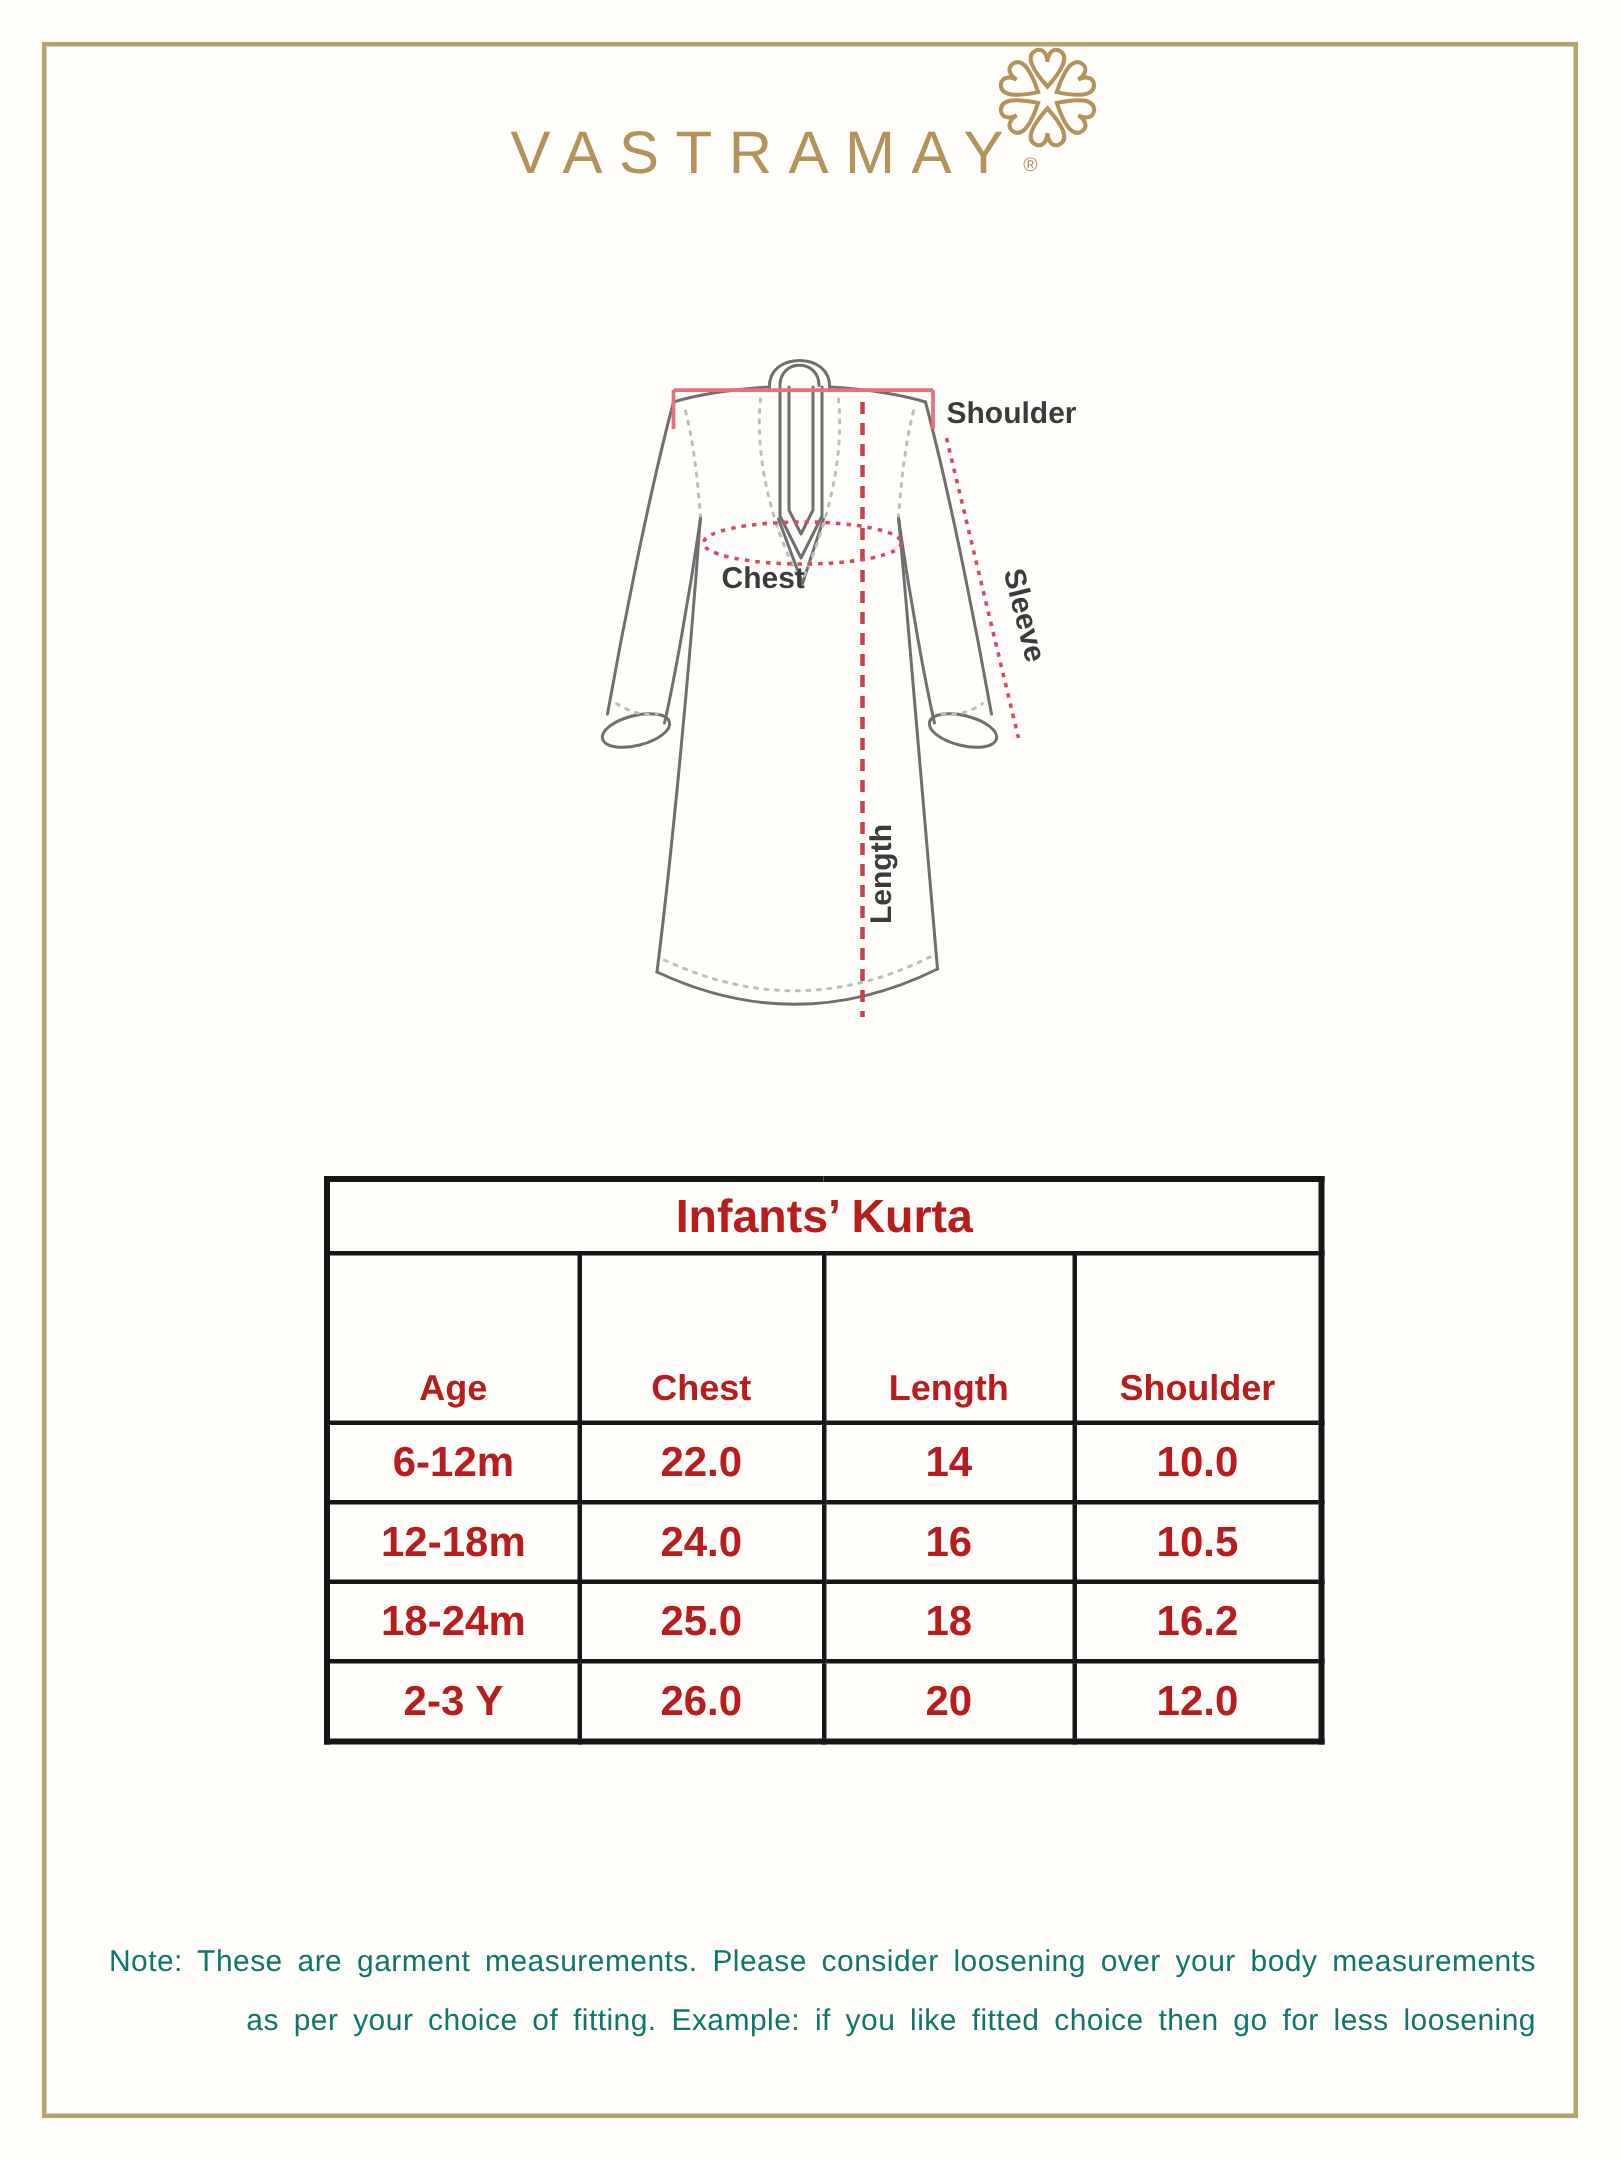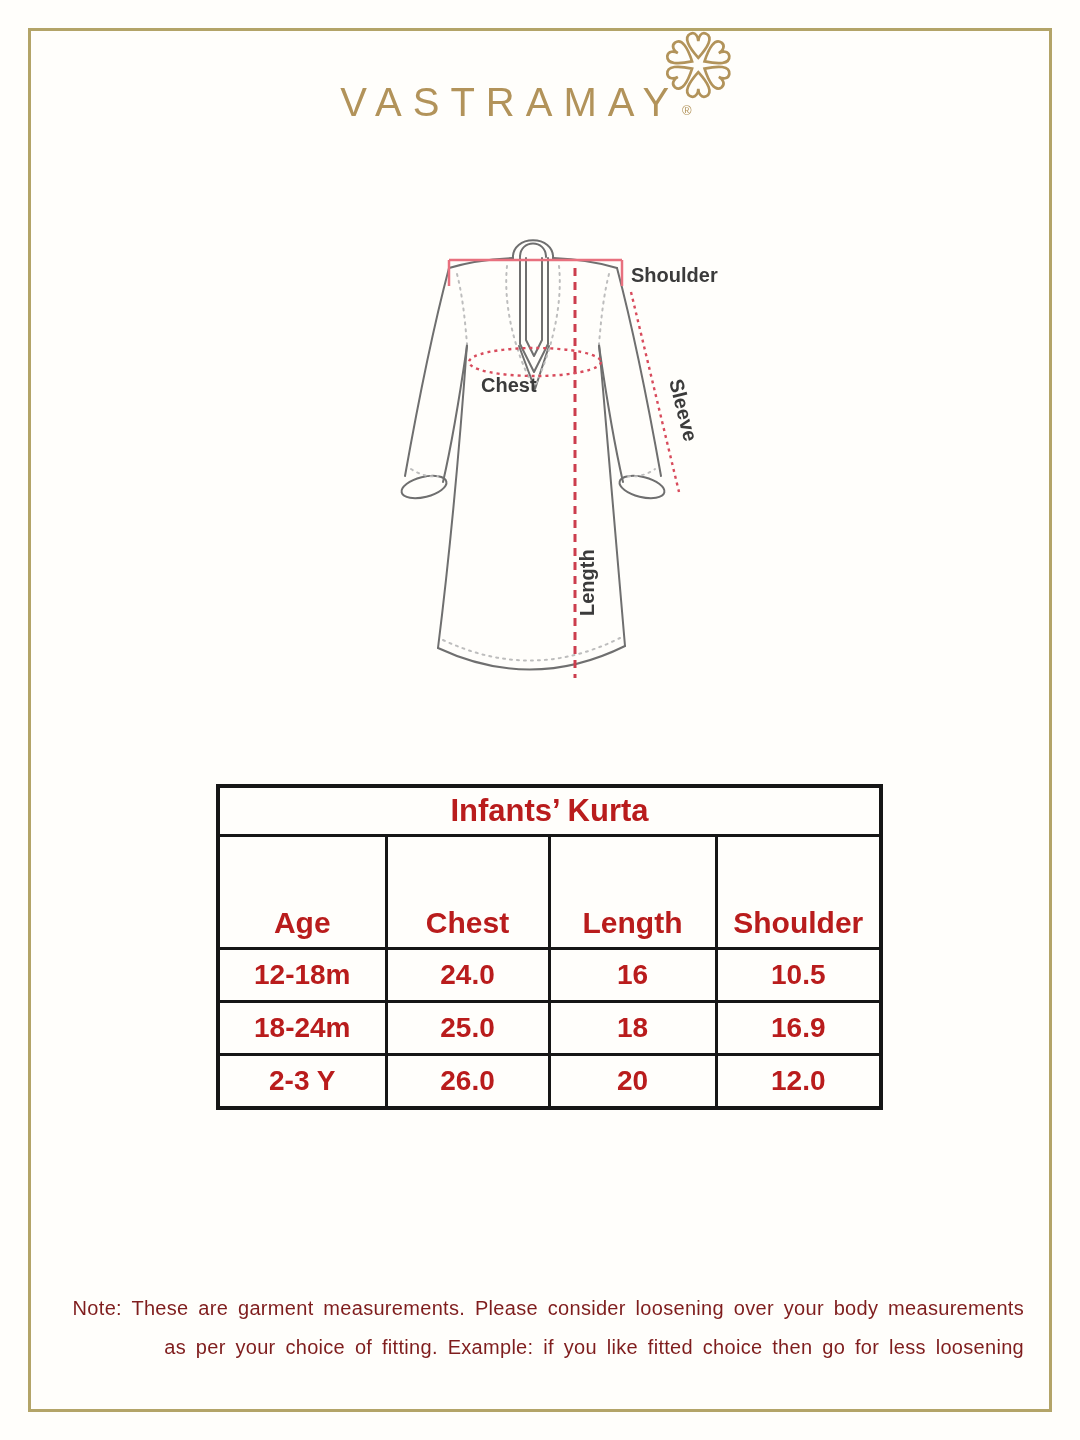--- a/index.html
+++ b/index.html
@@ -72,39 +72,39 @@
     vertical-align:bottom;
   }
   .sub-spacer{border-right:0 none;}
   .sub-cell{
     border-left:0 none;
     font-size:22px;font-weight:bold;
     padding-bottom:7px !important;
   }
   .head-row th{
     height:103px;
-    font-size:30px;font-weight:bold;
+    font-size:24px;font-weight:bold;
     border:3px solid #161616;
     vertical-align:bottom;
     padding-bottom:7px !important;
   }
   .data-row td{
     height:50px;
     font-size:28px;font-weight:bold;
     border:3px solid #161616;
     vertical-align:middle;
   }
   
   .note{
     position:absolute;
     left:60px;right:56px;top:1289px;
     text-align:right;
     font-size:20px;
     line-height:39px;
-    color:#7f1d1d;
+    color:#0f766e;
     letter-spacing:0.3px;
     word-spacing:4px;
   }
 </style>
 </head>
 <body>
 
 <div class="page">
   <div class="frame"></div>
 
@@ -187,30 +187,36 @@
       <tr class="title-row">
         <td colspan="4">Infants’ Kurta</td>
       </tr>
       <tr class="head-row">
         <th>Age</th>
         <th>Chest</th>
         <th>Length</th>
         <th>Shoulder</th>
       </tr>
       <tr class="data-row">
+        <td>6-12m</td>
+        <td>22.0</td>
+        <td>14</td>
+        <td>10.0</td>
+      </tr>
+      <tr class="data-row">
         <td>12-18m</td>
         <td>24.0</td>
         <td>16</td>
         <td>10.5</td>
       </tr>
       <tr class="data-row">
         <td>18-24m</td>
         <td>25.0</td>
         <td>18</td>
-        <td>16.9</td>
+        <td>16.2</td>
       </tr>
       <tr class="data-row">
         <td>2-3 Y</td>
         <td>26.0</td>
         <td>20</td>
         <td>12.0</td>
       </tr>
     </tbody>
   </table>
 

